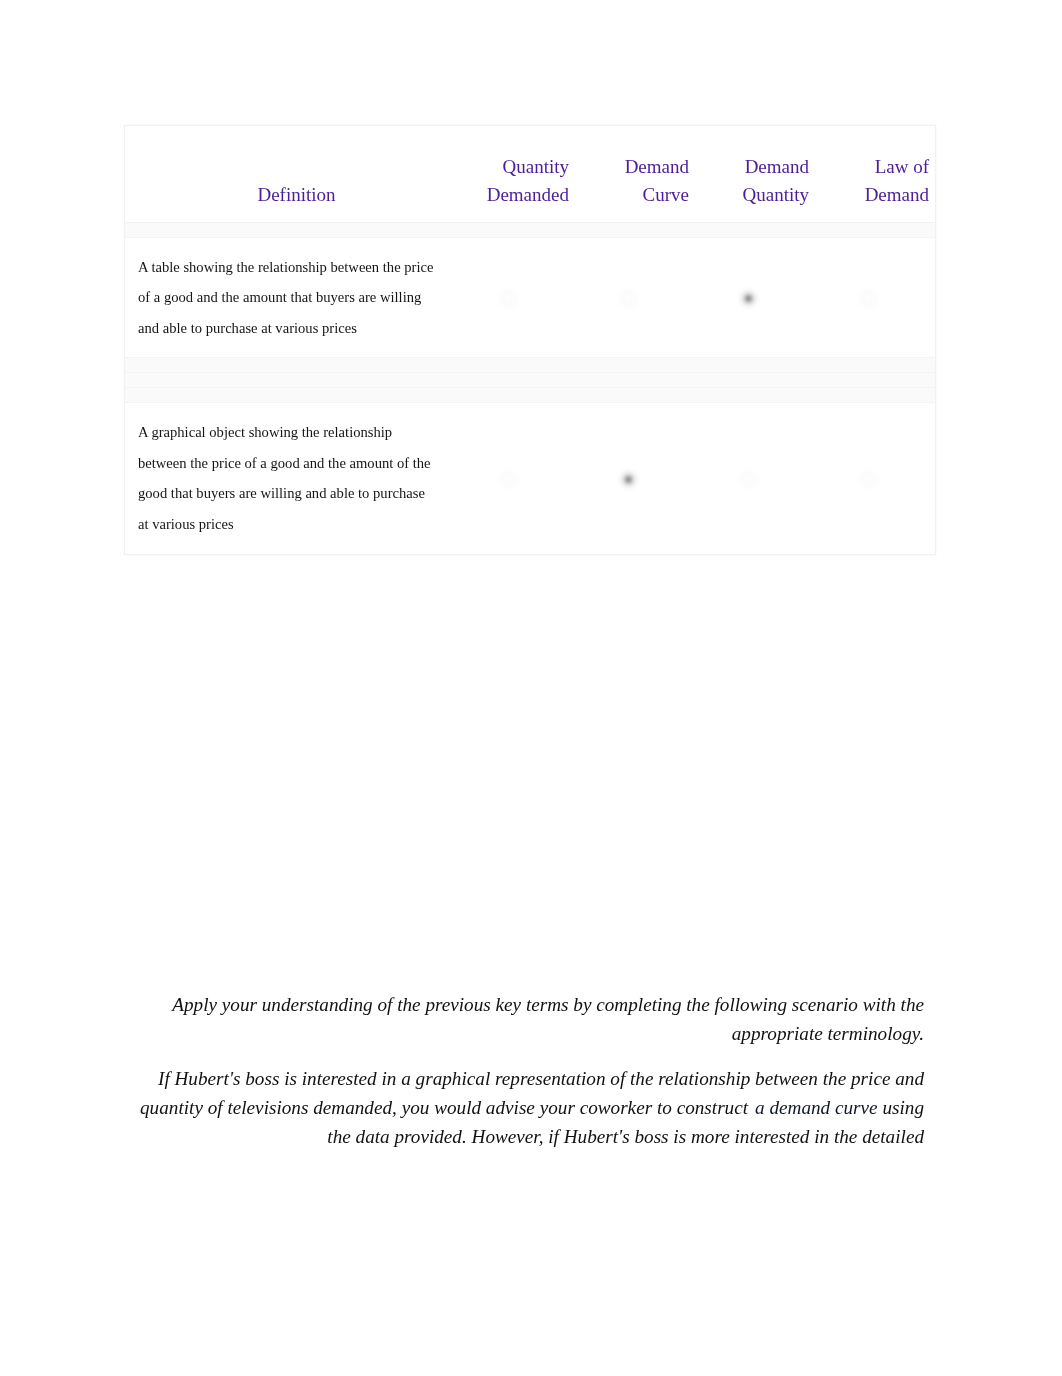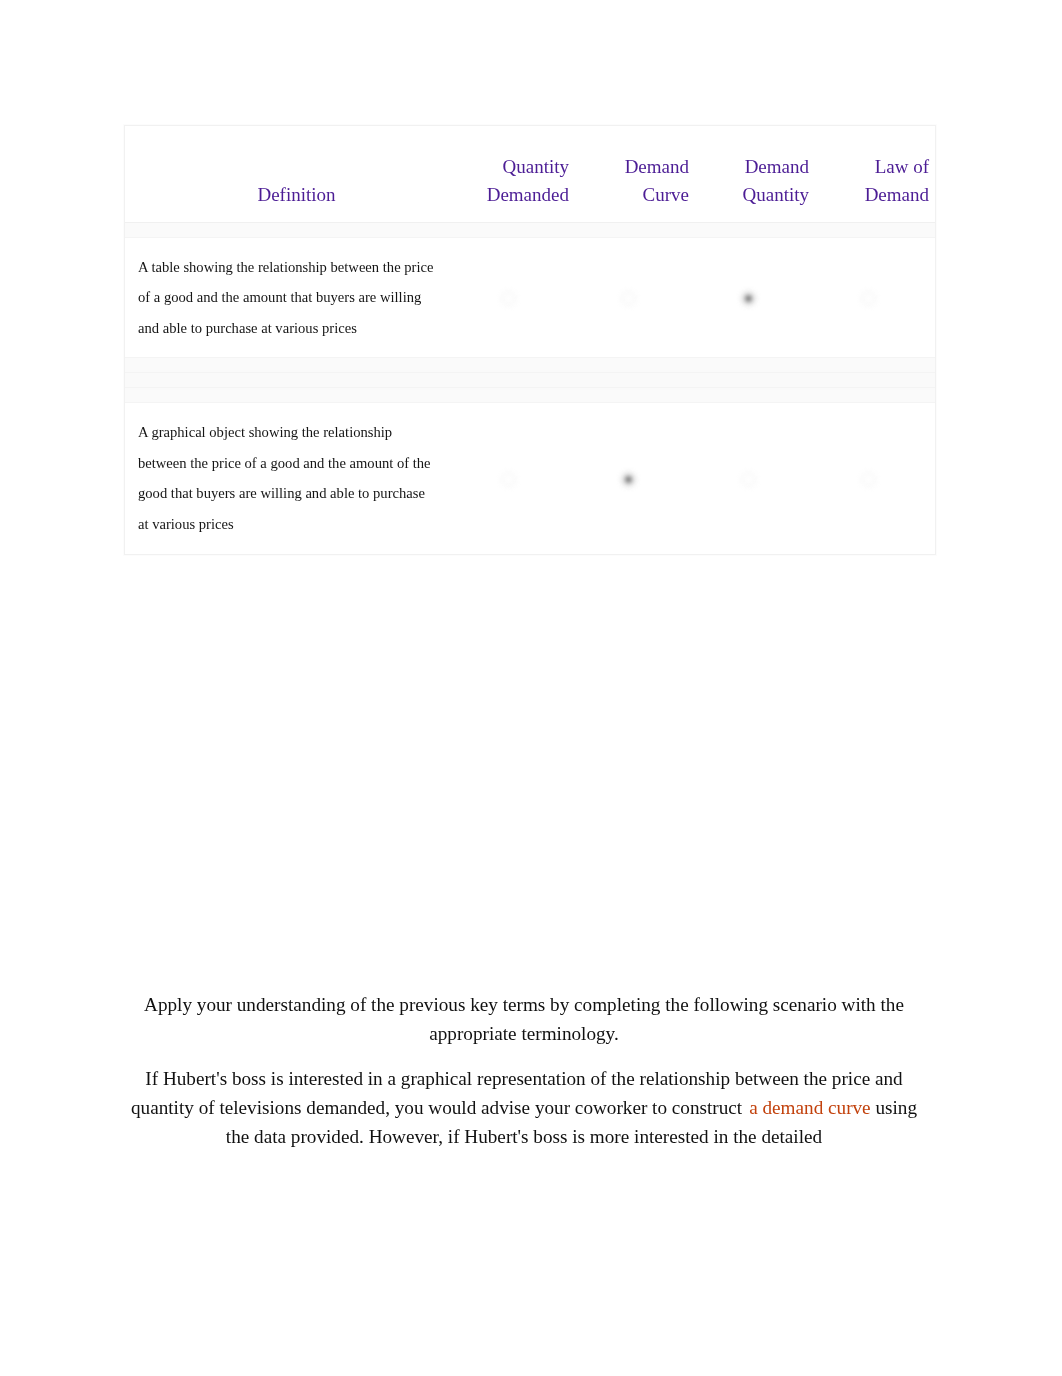--- a/index.html
+++ b/index.html
@@ -138,25 +138,26 @@
     position: absolute;
     left: 124px;
     top: 990px;
     width: 800px;
   }
   .body-copy p {
     margin: 0 0 12px 0;
     font-size: 19.2px;
     line-height: 29px;
     color: #111111;
-    text-align: center;
+    text-align: right;
+    font-style: italic;
   }
   .body-copy p.tight { margin-bottom: 16px; }
   .blank-answer {
-    color: #c2410c;
+    color: #0f172a;
   }
   .pad-left { padding-left: 7px; }
 </style>
 </head>
 <body>
 
 <div class="page">
 
   <div class="match-table">
     <table class="grid">

